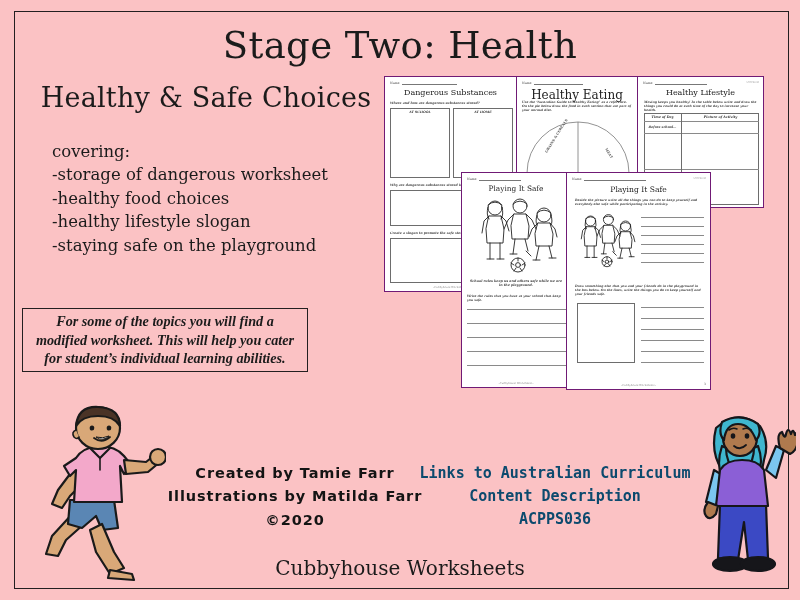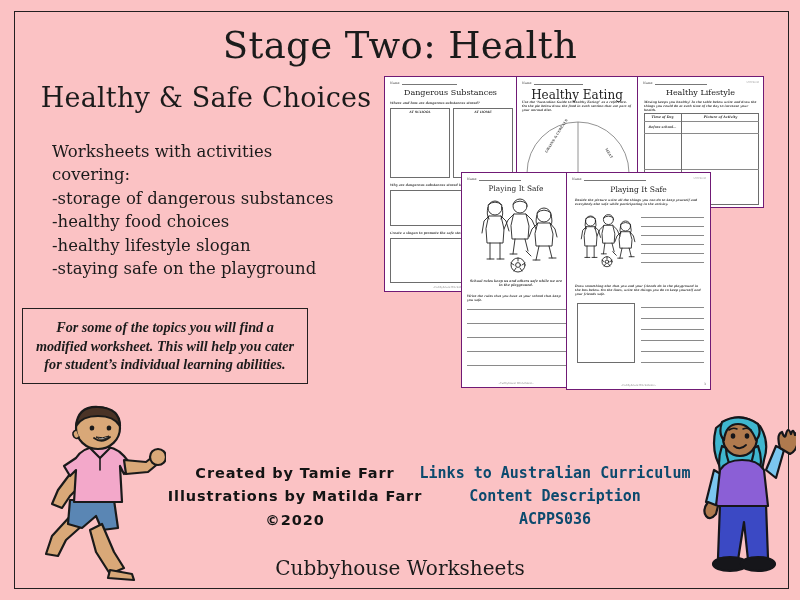--- a/index.html
+++ b/index.html
@@ -35,21 +35,21 @@
   
   .blurb{
     position:absolute;left:52px;top:140px;width:330px;
     font-family:"DejaVu Serif", serif;
     font-size:16.5px;line-height:1.42;color:#1b1b1b;
   }
   .blurb div{white-space:nowrap;}
 
   
   .note-box{
-    position:absolute;left:22px;top:308px;width:286px;height:76px;
+    position:absolute;left:22px;top:308px;width:286px;height:64px;
     border:1.6px solid #231f20;
     display:flex;align-items:center;justify-content:flex-start;
     box-sizing:border-box;
   }
   .note-box .note-text{
     font-family:"Liberation Serif", serif;
     font-style:italic;font-weight:700;
     font-size:14.2px;line-height:1.33;text-align:center;color:#1b1b1b;
     padding:0 6px;
   }
@@ -134,23 +134,22 @@
 <body>
 
 <div id="cover">
 
   <div class="page-border"></div>
 
   <div class="main-title">Stage Two: Health</div>
   <div class="sub-title">Healthy &amp; Safe Choices</div>
 
   <div class="blurb">
-    <div>Worksheets with activities</div>
     <div>covering:</div>
-    <div>-storage of dangerous substances</div>
+    <div>-storage of dangerous worksheet</div>
     <div>-healthy food choices</div>
     <div>-healthy lifestyle slogan</div>
     <div>-staying safe on the playground</div>
   </div>
 
   <div class="note-box">
     <div class="note-text">For some of the topics you will find a modified worksheet. This will help you cater for student’s individual learning abilities.</div>
   </div>
 
   <div class="credits">

